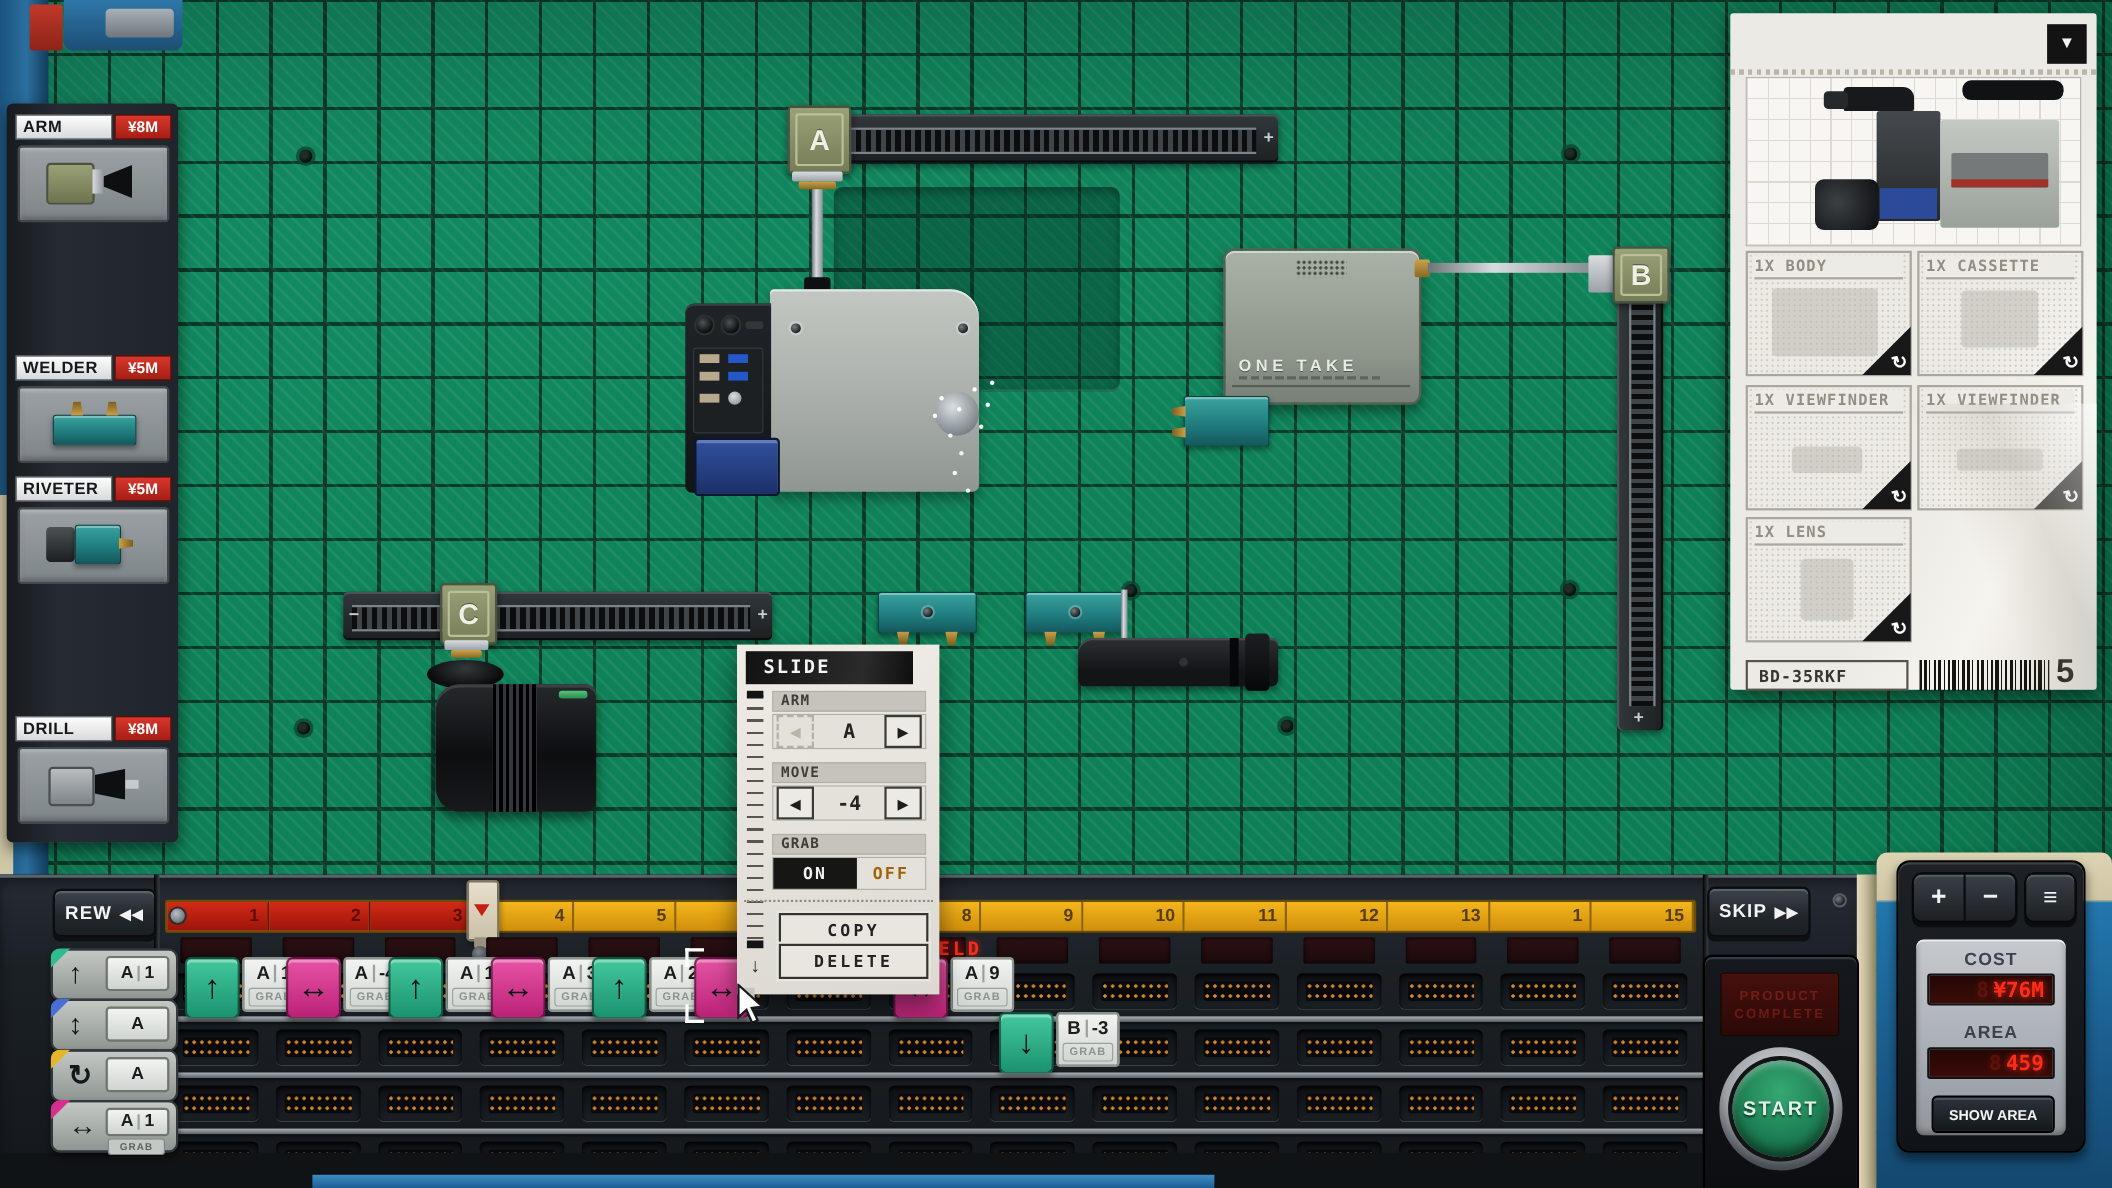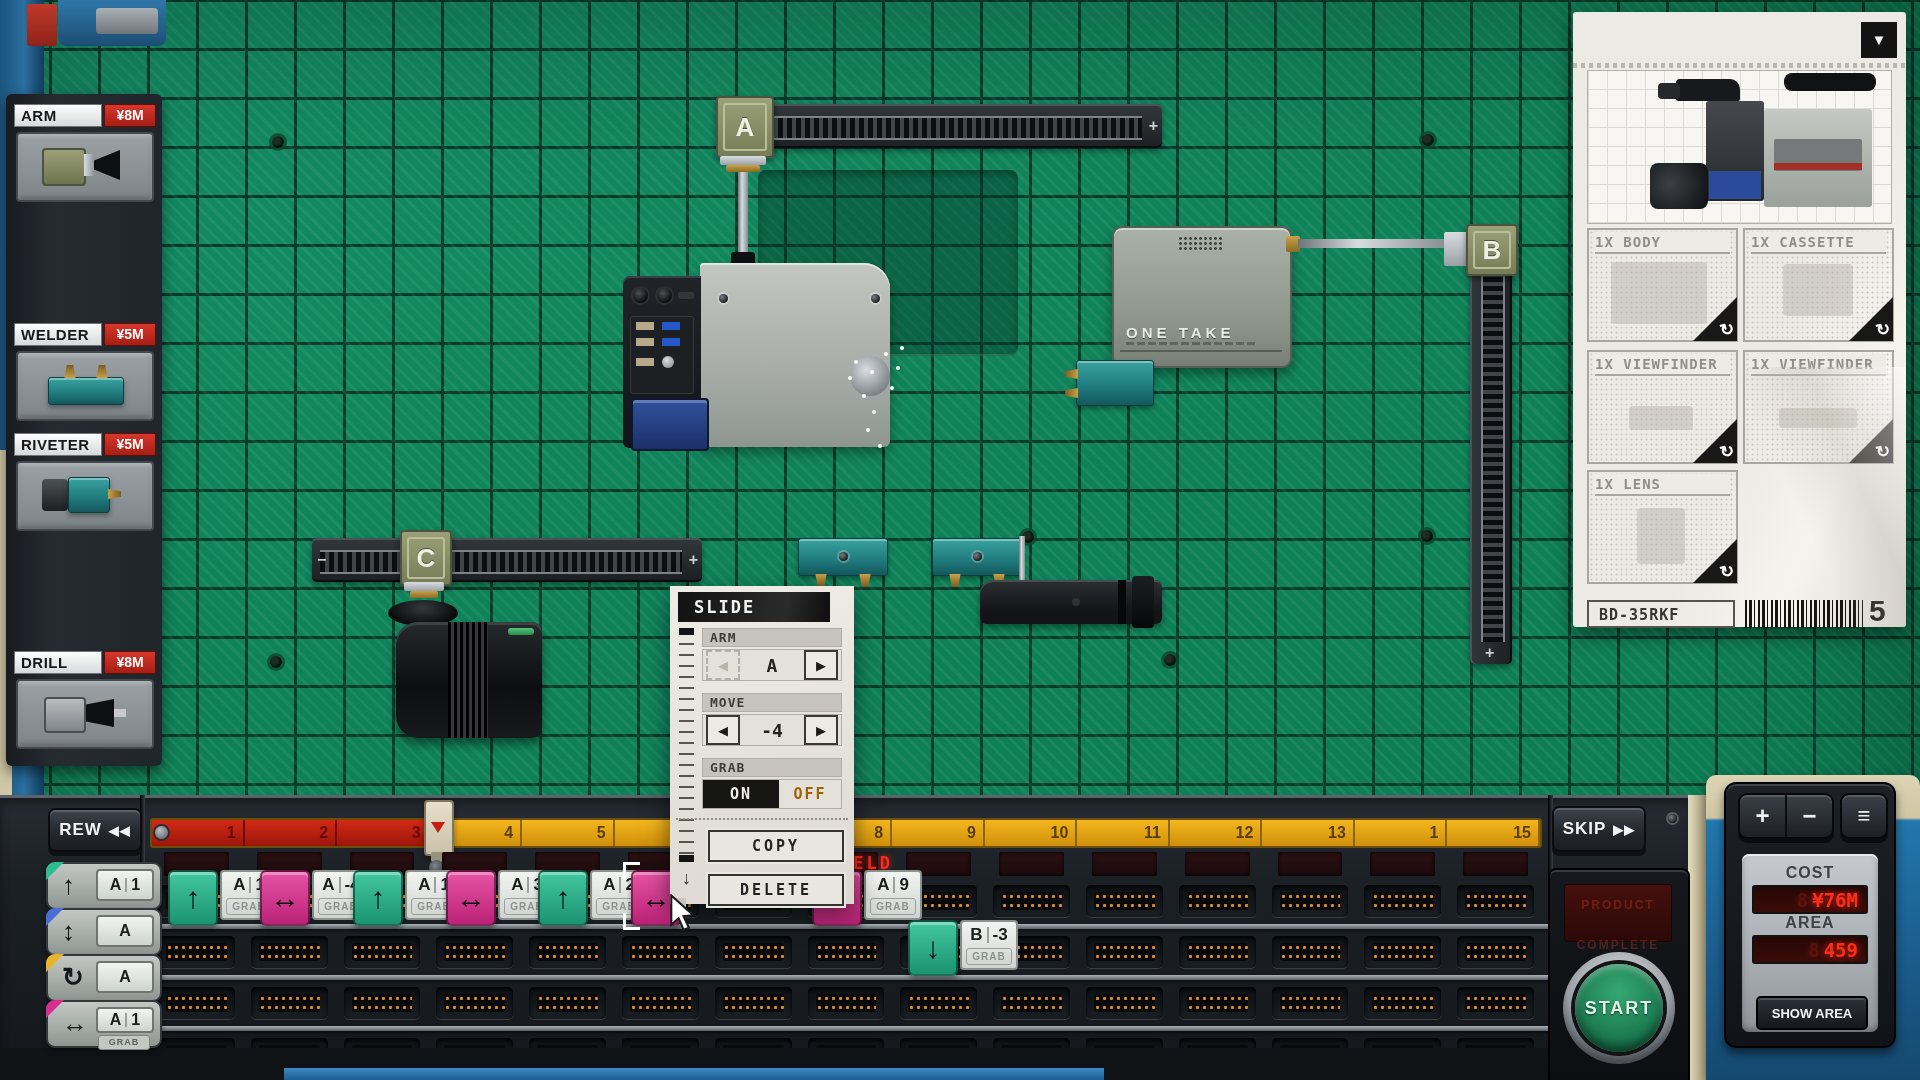--- a/index.html
+++ b/index.html
@@ -163,21 +163,21 @@
   #rocker div:first-child{border-right:2px solid #0a0d10;}
   #menubtn{left:114px;top:9px;width:44px;height:42px;background:linear-gradient(180deg,#3a4046,#1c2025);border:2px solid #06080a;border-radius:9px;color:#eef1f3;font-size:22px;font-weight:bold;display:flex;align-items:center;justify-content:center;box-shadow:0 4px 0 #0a0d10, inset 0 2px 0 #555d64;}
   #silver{left:16px;top:70px;width:136px;height:178px;background:linear-gradient(180deg,#c6cacf 0%,#a8adb3 60%,#8f959b 100%);border-radius:7px;box-shadow:inset 0 2px 0 #e8eaec, inset 0 -3px 6px rgba(0,0,0,.3);}
   .led-label{color:#3c4248;font-weight:bold;font-size:16px;letter-spacing:1px;text-align:center;}
   .led{margin:3px auto 0;width:116px;height:29px;background:linear-gradient(180deg,#240705,#3a0c08);border:2px solid #121212;border-radius:3px;display:flex;align-items:center;justify-content:flex-end;padding-right:8px;box-sizing:border-box;font-family:"DejaVu Sans Mono",monospace;font-weight:bold;font-size:19px;color:#ff2d18;text-shadow:0 0 7px rgba(255,45,24,.9);}
   .led .dim{opacity:.22;margin-right:4px;}
   #showarea{left:14px;top:142px;width:108px;height:30px;background:linear-gradient(180deg,#2b3238,#14181c);border:2px solid #000;border-radius:5px;color:#f1f3f5;font-weight:bold;font-size:13px;display:flex;align-items:center;justify-content:center;box-shadow:inset 0 2px 0 #4a525a;position:absolute;}
   
   #startunit{left:1548px;top:868px;width:138px;height:212px;background:linear-gradient(180deg,#15181c,#0c0e11);border:2px solid #000;border-radius:8px 8px 0 0;box-shadow:inset 0 2px 0 #343b42;}
   #proddisp{left:14px;top:14px;width:106px;height:56px;background:linear-gradient(180deg,#45100d,#2b0907);border-radius:3px;border:1px solid #1a0503;display:flex;flex-direction:column;align-items:center;justify-content:center;gap:2px;}
-  #proddisp span{color:rgba(255,70,45,.28);font-weight:bold;font-size:12px;letter-spacing:2px;margin-top:24px;}
+  #proddisp span{color:rgba(255,70,45,.28);font-weight:bold;font-size:12px;letter-spacing:2px;}
   #startbtn{left:13px;top:82px;width:112px;height:112px;border-radius:50%;background:radial-gradient(circle at 50% 35%,#f0f1f2,#9aa0a5 55%,#4c5257 75%,#24282c 100%);display:flex;align-items:center;justify-content:center;}
   #startbtn .cap{width:88px;height:88px;border-radius:50%;background:radial-gradient(circle at 50% 32%,#35a873,#1c7c51 60%,#115c3a 100%);box-shadow:inset 0 -6px 10px rgba(0,0,0,.45), inset 0 4px 6px rgba(255,255,255,.35), 0 0 0 4px #121416;display:flex;align-items:center;justify-content:center;color:#dff2e6;font-weight:bold;font-size:18px;letter-spacing:2px;text-shadow:0 1px 2px rgba(0,0,0,.6);}
 
   
   #leftcol{left:0;top:0;width:44px;height:1080px;background:linear-gradient(90deg,#1b547e,#2a6f9e 55%,#123c5c);}
   #leftbeige{left:0;top:450px;width:12px;height:345px;background:#cfc7a5;}
   .cursor{z-index:60;}
 </style>
 </head>
 <body>
@@ -686,21 +686,21 @@
     </div>
     <div id="menubtn" class="abs">
         <span>≡</span>
       </div>
     <div id="silver" class="abs">
       <div class="led-label" style="margin-top:10px">COST</div>
       <div class="led">
           <span class="dim">8</span>
           <span>¥76M</span>
         </div>
-      <div class="led-label" style="margin-top:0">AREA</div>
+      <div class="led-label" style="margin-top:17px">AREA</div>
       <div class="led">
           <span class="dim">8</span>
           <span>459</span>
         </div>
       <div id="showarea">
           <span>SHOW AREA</span>
         </div>
     </div>
   </div>
 
@@ -745,21 +745,21 @@
     </div>
     <div class="pp-sec" style="top:172px">
       <div class="pp-hd mono">GRAB</div>
       <div class="pp-toggle">
         <div class="pp-on mono">ON</div>
         <div class="pp-off mono">OFF</div>
       </div>
     </div>
     <div id="pp-sep" class="abs"></div>
     <div class="pp-btn mono" style="top:244px">COPY</div>
-    <div class="pp-btn mono" style="top:288px">DELETE</div>
+    <div class="pp-btn mono" style="top:272px">DELETE</div>
     <div id="pp-droparrow" class="abs">↓</div>
     <div id="pp-fold"></div>
   </div>
 
   <svg class="abs cursor" style="left:668px;top:894px" width="30" height="38" viewBox="0 0 20 26">
     <path d="M2 1 L2 21 L7 16.5 L10.5 24.5 L14 23 L10.3 15.2 L17 14.5 Z" fill="#ffffff" stroke="#1a1a1a" stroke-width="1.4"></path>
   </svg>
 
 </div>
 

